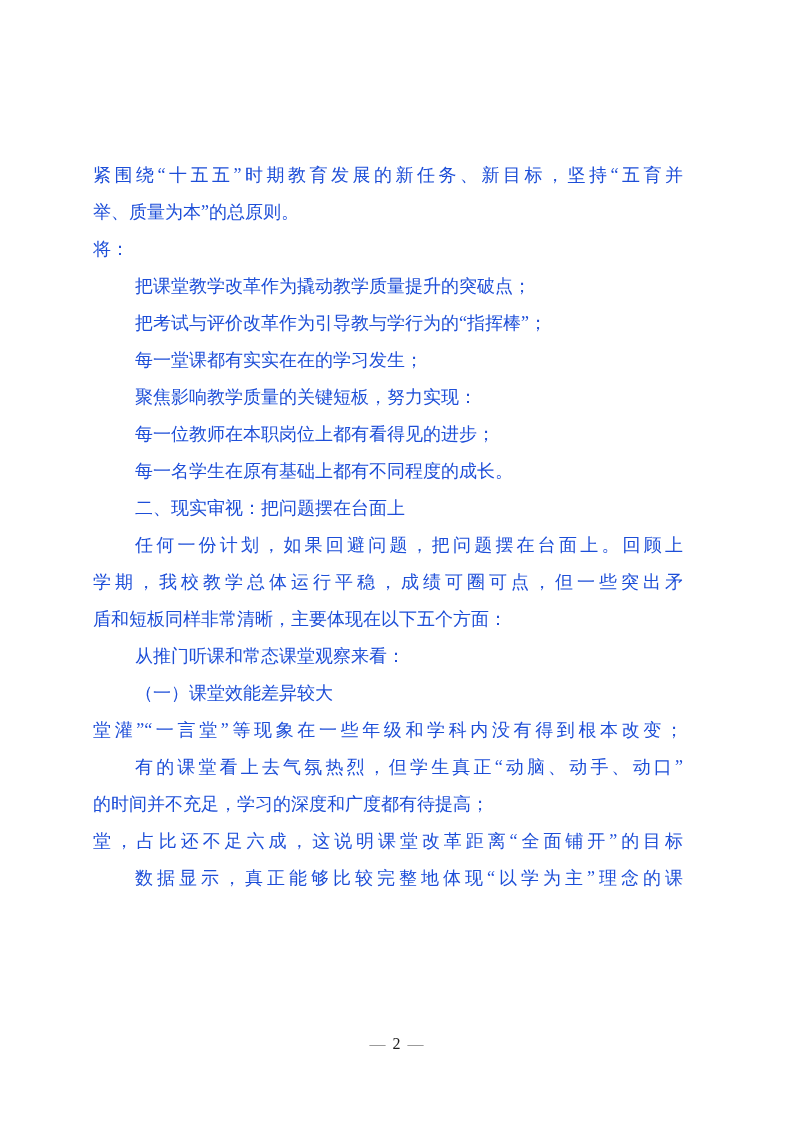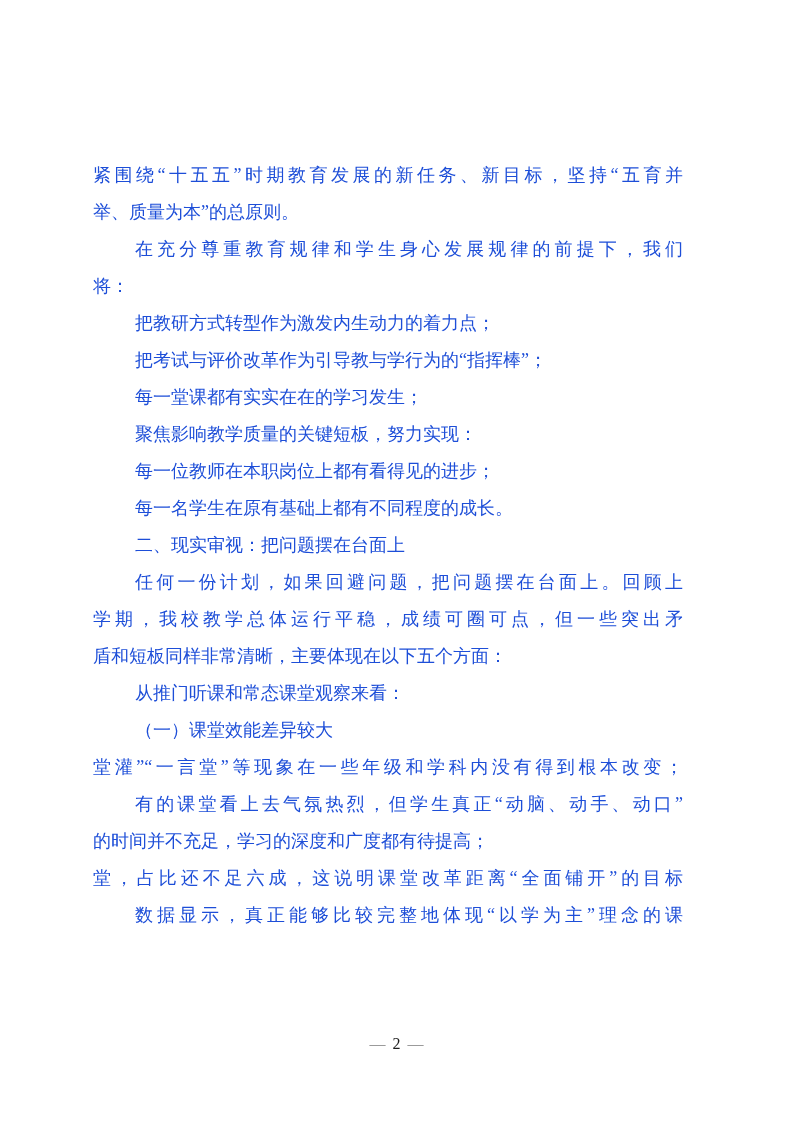--- a/index.html
+++ b/index.html
@@ -55,23 +55,22 @@
   }
 </style>
 </head>
 <body>
 
 <div class="page">
 
   <main class="content">
     <div class="line justify">紧围绕“十五五”时期教育发展的新任务、新目标，坚持“五育并</div>
     <div class="line">举、质量为本”的总原则。</div>
-    <div class="line indent justify">在充分尊重教育规律和学生身心发展规律的前提下，我们</div>
     <div class="line">将：</div>
-    <div class="line indent">把教研方式转型作为激发内生动力的着力点；</div>
+    <div class="line indent">把课堂教学改革作为撬动教学质量提升的突破点；</div>
     <div class="line indent">把考试与评价改革作为引导教与学行为的“指挥棒”；</div>
     <div class="line indent">每一堂课都有实实在在的学习发生；</div>
     <div class="line indent">聚焦影响教学质量的关键短板，努力实现：</div>
     <div class="line indent">每一位教师在本职岗位上都有看得见的进步；</div>
     <div class="line indent">每一名学生在原有基础上都有不同程度的成长。</div>
     <div class="line indent heading">二、现实审视：把问题摆在台面上</div>
     <div class="line indent justify">任何一份计划，如果回避问题，把问题摆在台面上。回顾上</div>
     <div class="line justify">学期，我校教学总体运行平稳，成绩可圈可点，但一些突出矛</div>
     <div class="line">盾和短板同样非常清晰，主要体现在以下五个方面：</div>
     <div class="line indent">从推门听课和常态课堂观察来看：</div>

